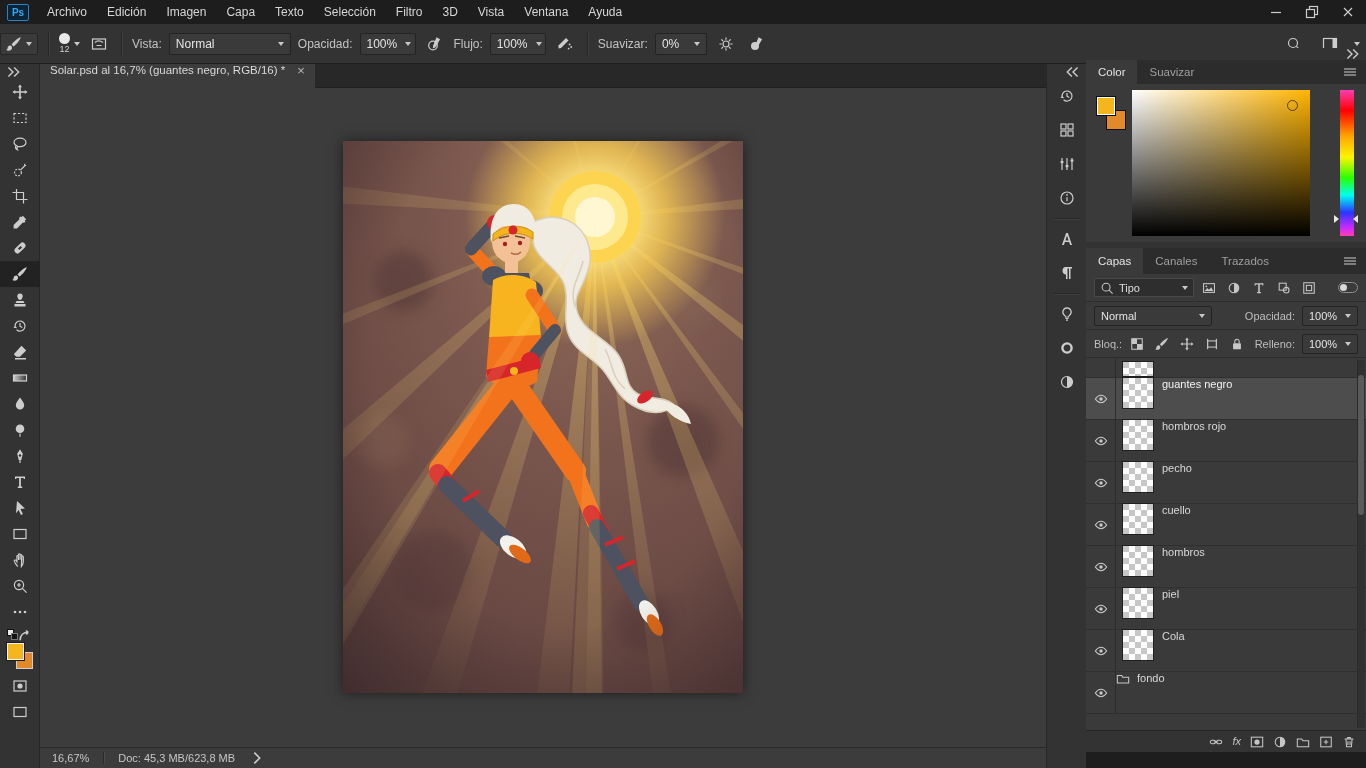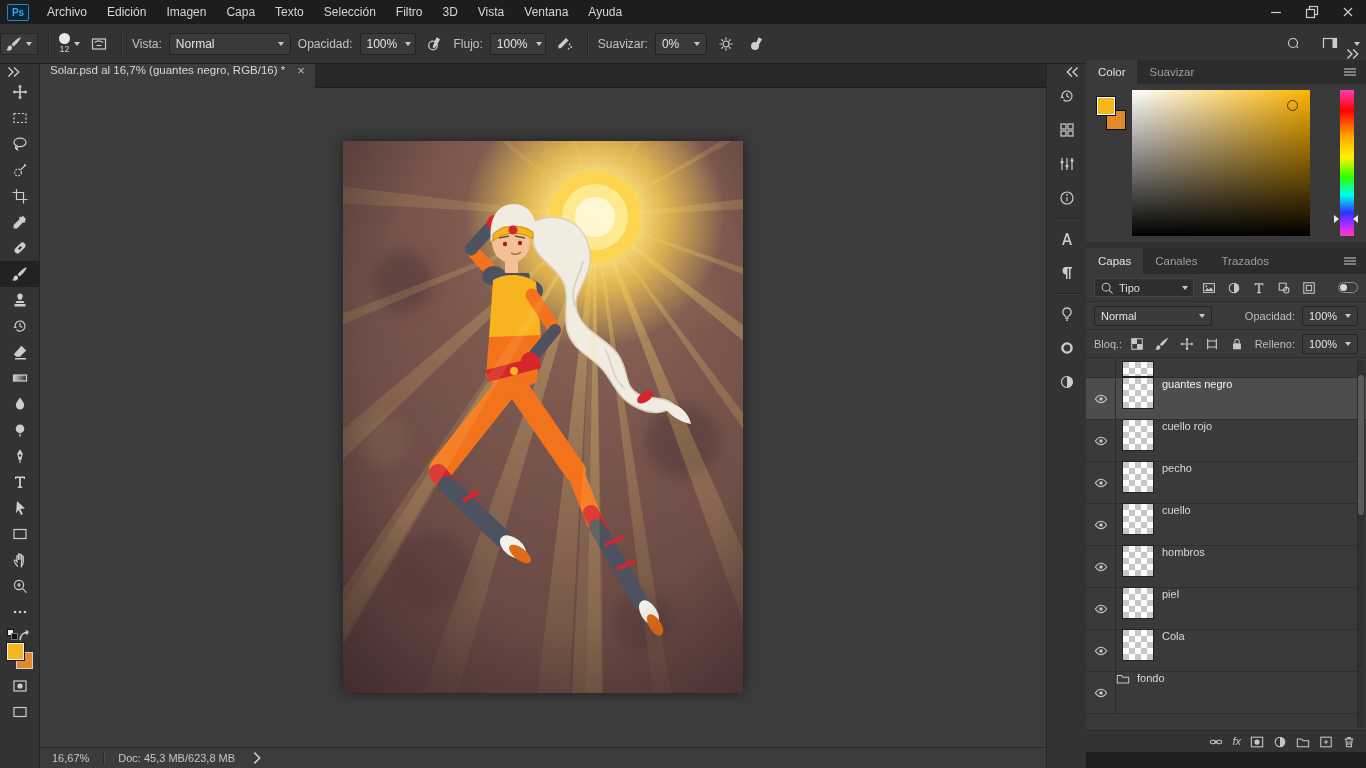--- a/index.html
+++ b/index.html
@@ -760,21 +760,21 @@
         <span class="lname">guantes negro</span>
       </div>
       <div class="lrow">
         <div class="eyecell">
             <svg viewBox="0 0 16 12" width="16" height="12" class="si">
               <path d="M1.5 6c2-2.8 4.2-4.2 6.5-4.2S12.5 3.2 14.5 6c-2 2.8-4.2 4.2-6.5 4.2S3.5 8.8 1.5 6z"></path>
               <circle class="f" cx="8" cy="6" r="2"></circle>
             </svg>
           </div>
         <div class="thumb checker"></div>
-        <span class="lname">cuello rojo</span>
+        <span class="lname">hombros rojo</span>
       </div>
       <div class="lrow">
         <div class="eyecell">
             <svg viewBox="0 0 16 12" width="16" height="12" class="si">
               <path d="M1.5 6c2-2.8 4.2-4.2 6.5-4.2S12.5 3.2 14.5 6c-2 2.8-4.2 4.2-6.5 4.2S3.5 8.8 1.5 6z"></path>
               <circle class="f" cx="8" cy="6" r="2"></circle>
             </svg>
           </div>
         <div class="thumb checker"></div>
         <span class="lname">pecho</span>

